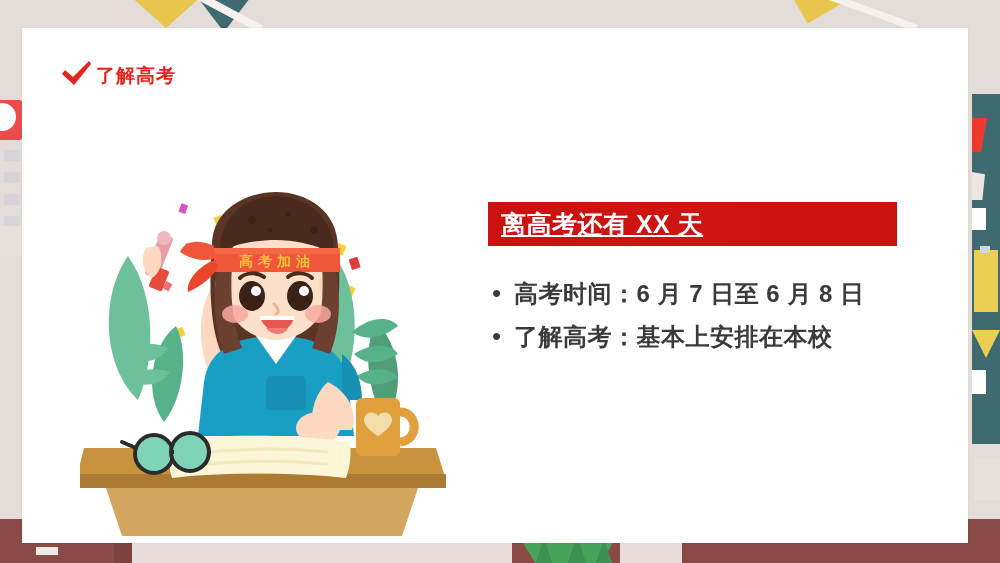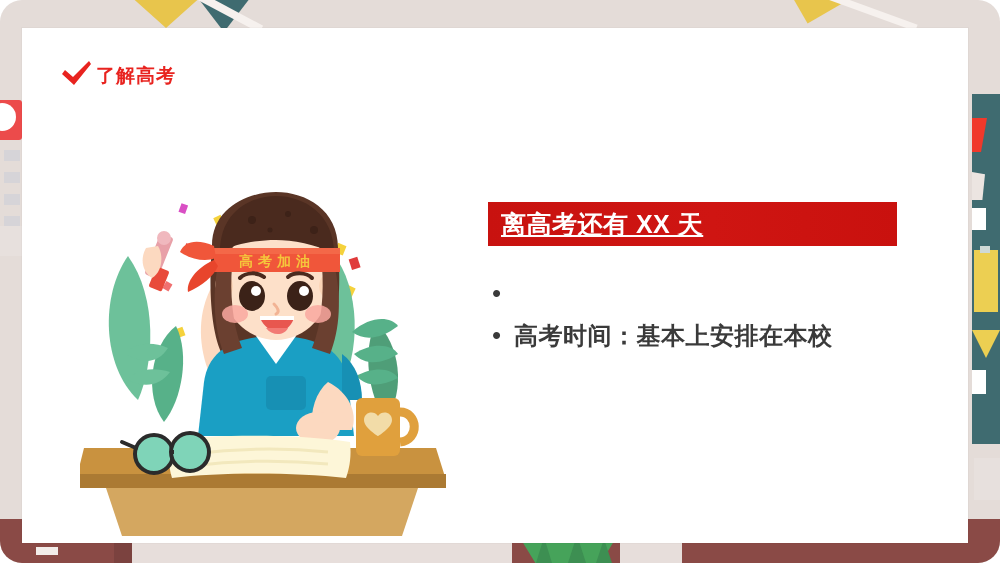--- a/index.html
+++ b/index.html
@@ -13,21 +13,20 @@
     overflow: hidden;
     font-family: "Liberation Sans", "DejaVu Sans", sans-serif;
   }
 
   #slide {
     position: relative;
     width: 1000px;
     height: 563px;
     background: #e4dcd8;
     overflow: hidden;
-    border-radius: 22px;
   }
 
   
   .bg-layer { position: absolute; inset: 0; overflow: hidden; }
 
   .tri { position: absolute; width: 0; height: 0; }
 
   
   .tri-teal-top {
     left: 178px; top: -28px;
@@ -449,22 +448,23 @@
     </div>
 
     <div class="content">
       <div class="title-banner">
         <span class="title-banner-text">离高考还有 XX 天</span>
       </div>
 
       <div class="bullets">
         <div class="bullet-row">
           <span class="bullet-dot">•</span>
+          <span class="bullet-text">高考时间：6 月 7 日至 6 月 8 日</span>
         </div>
         <div class="bullet-row">
           <span class="bullet-dot">•</span>
-          <span class="bullet-text">高考时间：基本上安排在本校</span>
+          <span class="bullet-text">了解高考：基本上安排在本校</span>
         </div>
       </div>
     </div>
 
   </div>
 </div>
 
 </body></html>

